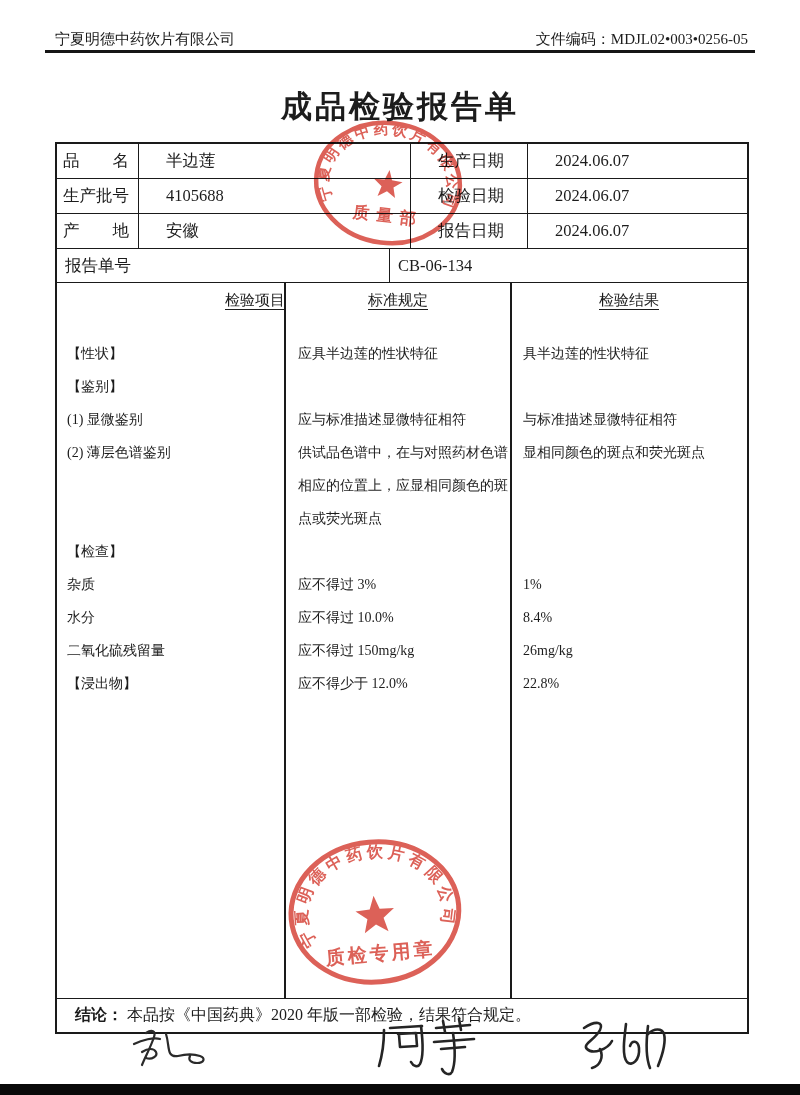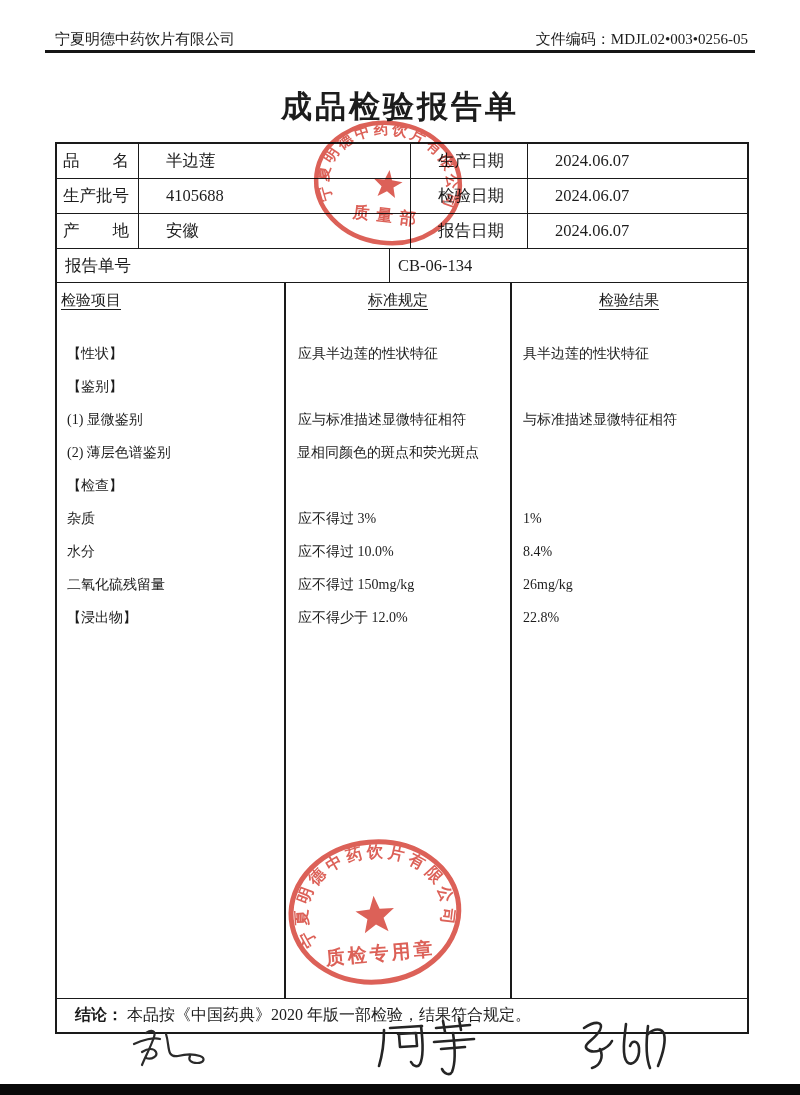--- a/index.html
+++ b/index.html
@@ -18,21 +18,21 @@
   .irow .cell{display:flex;align-items:center;font-size:16.5px;padding:0 6px;overflow:hidden;white-space:nowrap;}
   .irow .c1,.irow .c2,.irow .c3{border-right:1.5px solid #1a1a1a;}
   .rrow{display:grid;grid-template-columns:333px 357px;height:33px;border-bottom:1.5px solid #1a1a1a;}
   .rrow .cell{display:flex;align-items:center;font-size:16.5px;padding:0 8px;}
   .rrow .c1{border-right:1.5px solid #1a1a1a;}
   
   .tests{position:relative;height:715px;overflow:hidden;}
   .vline{position:absolute;top:0;bottom:0;width:1.5px;background:#1a1a1a;}
   .vl1{left:227px;}.vl2{left:453px;}
   .tests-head{display:grid;grid-template-columns:228px 226px 236px;padding-top:8px;height:30px;font-size:15px;}
-  .th1{padding-left:4px;}
+  .th1{padding-left:13px;text-align:right;}
   .th2,.th3{text-align:center;}
   .tests-head span{text-decoration:underline;text-underline-offset:4px;}
   .tests-rows{margin-top:16px;}
   .trow{display:grid;grid-template-columns:228px 226px 236px;min-height:33px;align-items:start;}
   .tc{font-size:14px;line-height:33px;}
   .tc1{padding-left:10px;}
   .tc2{padding-left:13px;padding-right:1px;}
   .tc3{padding-left:12px;padding-right:0;}
   
   .conclusion{border-top:1.5px solid #1a1a1a;height:33px;display:flex;align-items:center;font-size:16px;padding-left:18px;}
@@ -108,20 +108,21 @@
         </div>
 
         <div class="trow">
           <div class="tc tc1">(1) 显微鉴别</div>
           <div class="tc tc2">应与标准描述显微特征相符</div>
           <div class="tc tc3">与标准描述显微特征相符</div>
         </div>
 
         <div class="trow">
           <div class="tc tc1">(2) 薄层色谱鉴别</div>
+          <div class="tc tc2">供试品色谱中，在与对照药材色谱相应的位置上，应显相同颜色的斑点或荧光斑点</div>
           <div class="tc tc3">显相同颜色的斑点和荧光斑点</div>
         </div>
 
         <div class="trow">
           <div class="tc tc1">【检查】</div>
           <div class="tc tc2"></div>
           <div class="tc tc3"></div>
         </div>
 
         <div class="trow">

